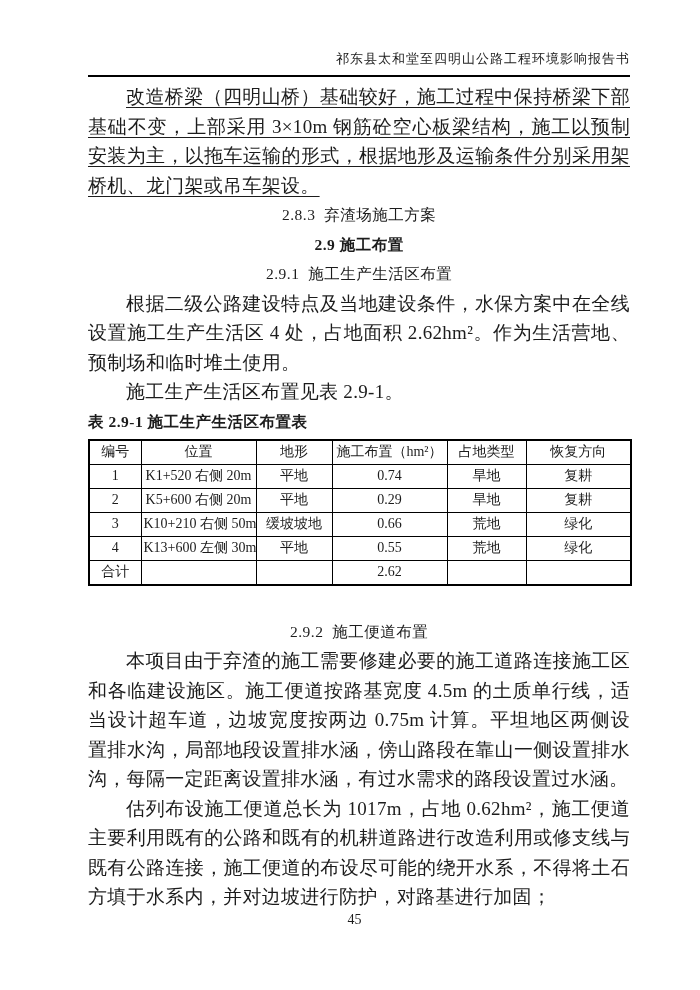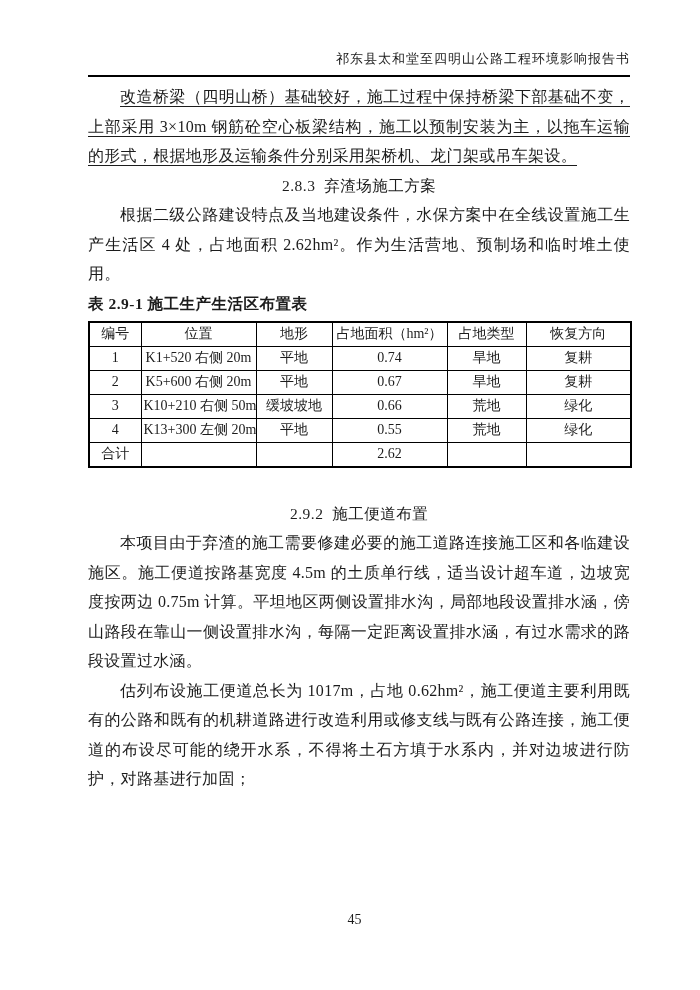--- a/index.html
+++ b/index.html
@@ -17,21 +17,21 @@
   .doc-header{
     text-align:right;
     font-size:13px;
     letter-spacing:1px;
     padding-bottom:7px;
     border-bottom:2px solid #000;
   }
   .content{margin-top:5px;}
   p.body{
     margin:0;
-    font-size:16px;
+    font-size:19px;
     line-height:29.5px;
     text-align:justify;
     text-indent:2em;
     letter-spacing:0.3px;
   }
   .u{text-decoration:underline;text-underline-offset:4px;}
   .heading{
     margin:0;
     font-size:15.5px;
     line-height:29.5px;
@@ -80,73 +80,76 @@
 
   <div class="doc-header">祁东县太和堂至四明山公路工程环境影响报告书</div>
 
   <div class="content">
 
     <p class="body u">改造桥梁（四明山桥）基础较好，施工过程中保持桥梁下部基础不变，上部采用 3×10m 钢筋砼空心板梁结构，施工以预制安装为主，以拖车运输的形式，根据地形及运输条件分别采用架桥机、龙门架或吊车架设。</p>
 
     <p class="heading">2.8.3  弃渣场施工方案</p>
 
 
+    <p class="heading bold">2.9 施工布置</p>
 
+    <p class="heading">2.9.1  施工生产生活区布置</p>
 
     <p class="body">根据二级公路建设特点及当地建设条件，水保方案中在全线设置施工生产生活区 4 处，占地面积 2.62hm²。作为生活营地、预制场和临时堆土使用。</p>
 
 
+    <p class="body">施工生产生活区布置见表 2.9-1。</p>
 
     <p class="table-title">表 2.9-1  施工生产生活区布置表</p>
 
     <table class="layout-table">
       <colgroup>
         <col style="width:52px">
           <col style="width:115px">
           <col style="width:76px">
         <col style="width:115px">
           <col style="width:79px">
           <col style="width:105px">
       </colgroup>
       <tbody>
         <tr>
           <td>编号</td>
           <td>位置</td>
           <td>地形</td>
-          <td>占地面积（hm²）</td>
+          <td>施工布置（hm²）</td>
           <td>占地类型</td>
           <td>恢复方向</td>
         </tr>
         <tr>
           <td>1</td>
           <td>K1+520 右侧 20m</td>
           <td>平地</td>
           <td>0.74</td>
           <td>旱地</td>
           <td>复耕</td>
         </tr>
         <tr>
           <td>2</td>
           <td>K5+600 右侧 20m</td>
           <td>平地</td>
-          <td>0.67</td>
+          <td>0.29</td>
           <td>旱地</td>
           <td>复耕</td>
         </tr>
         <tr>
           <td>3</td>
           <td>K10+210 右侧 50m</td>
           <td>缓坡坡地</td>
           <td>0.66</td>
           <td>荒地</td>
           <td>绿化</td>
         </tr>
         <tr>
           <td>4</td>
-          <td>K13+300 左侧 20m</td>
+          <td>K13+600 左侧 30m</td>
           <td>平地</td>
           <td>0.55</td>
           <td>荒地</td>
           <td>绿化</td>
         </tr>
         <tr>
           <td>合计</td>
           <td></td>
           <td></td>
           <td>2.62</td>

